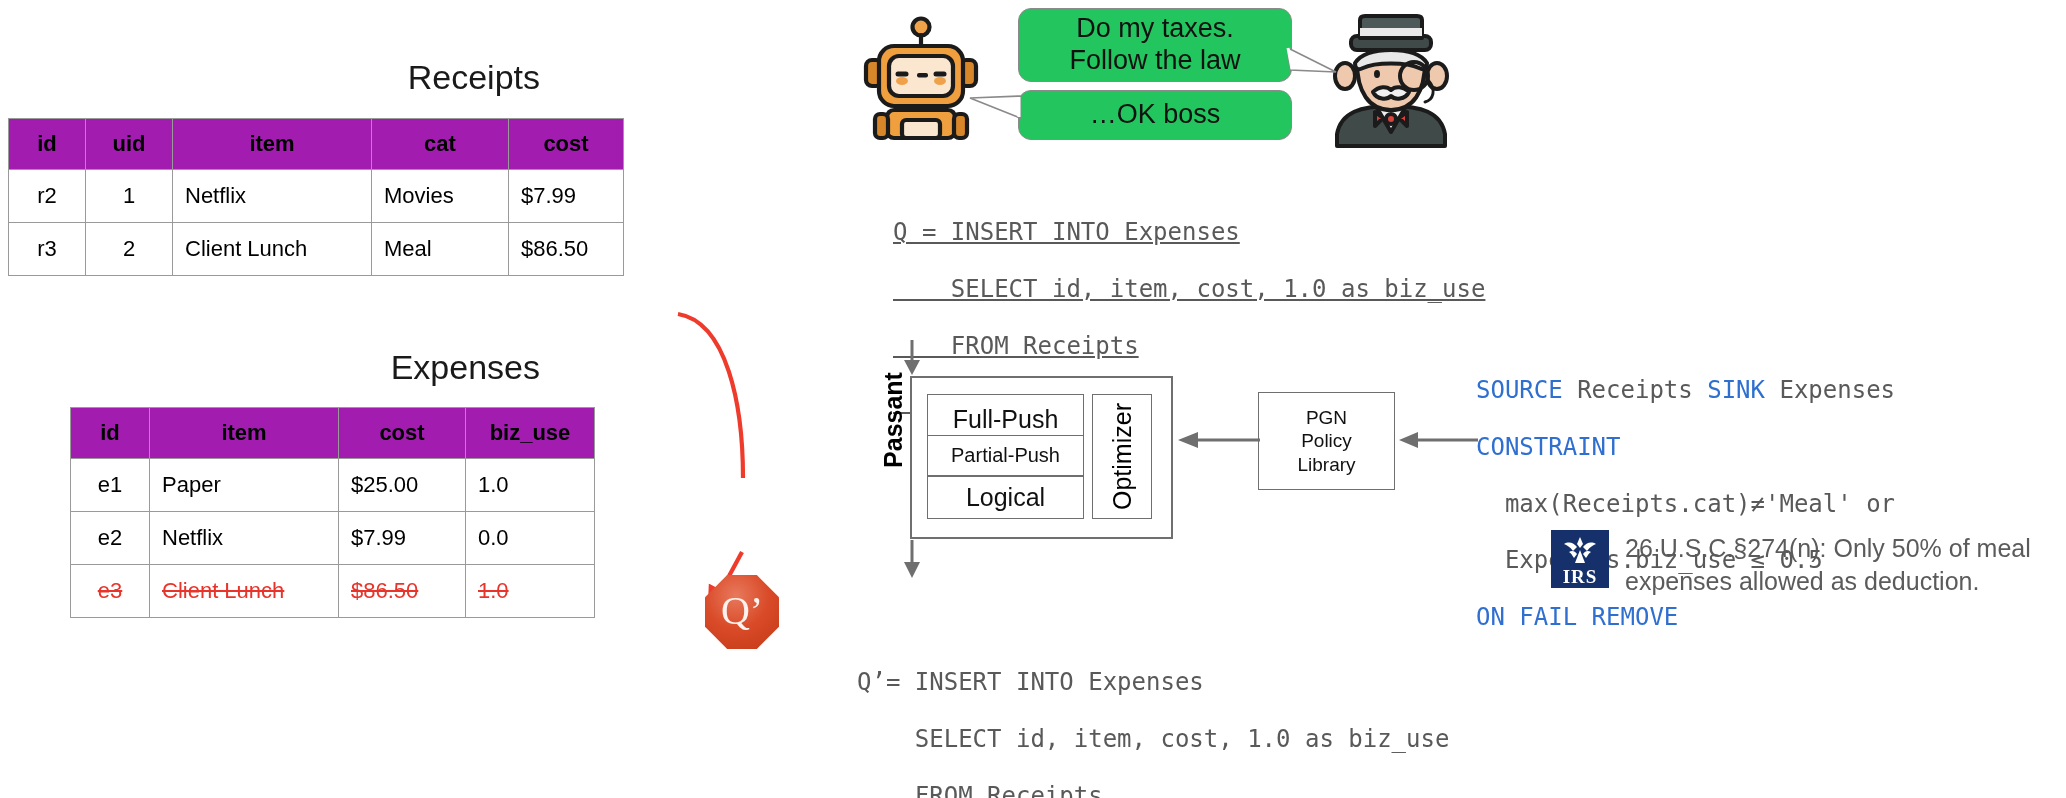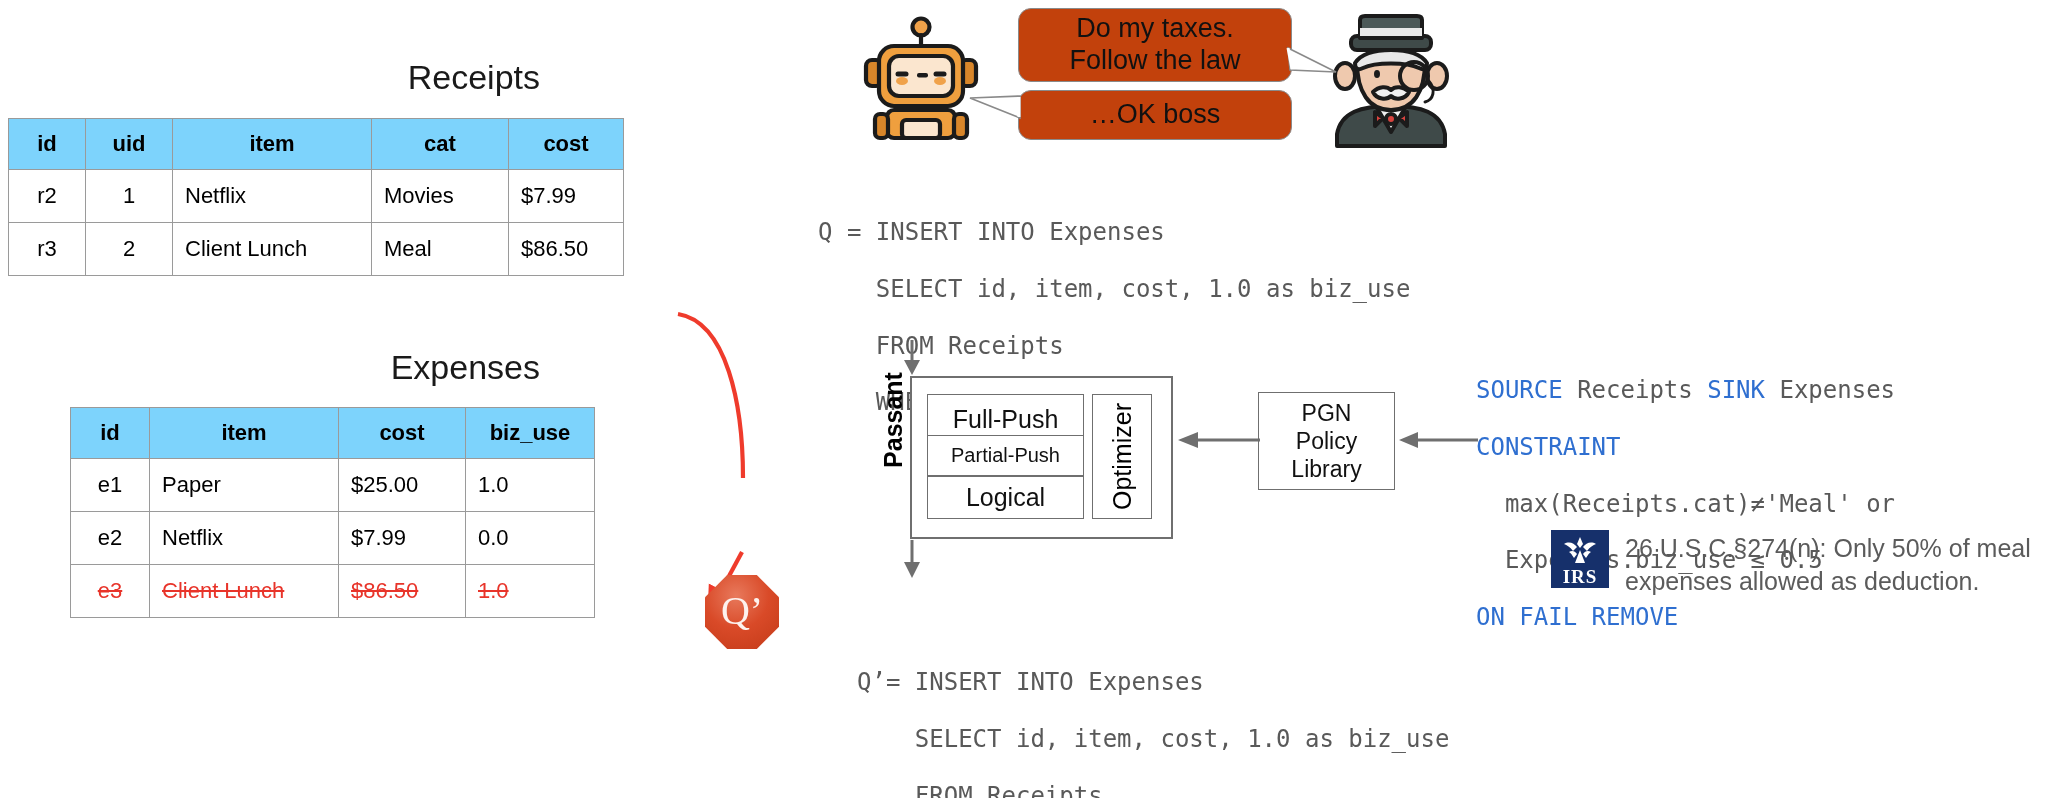--- a/index.html
+++ b/index.html
@@ -7,49 +7,49 @@
        font-family:"Liberation Sans",sans-serif;color:#000;}
   .abs{position:absolute;}
 
   
   .tbl-title{font-size:34px;color:#1a1a1a;font-family:"Liberation Sans",sans-serif;
              text-align:right;letter-spacing:0px;}
   table.db{border-collapse:collapse;background:#fff;}
   table.db th,table.db td{border:1.6px solid #9a9a9a;font-size:22px;
         padding:8px 12px;font-weight:normal;color:#000;line-height:1.15;
         font-family:"Liberation Sans",sans-serif;}
-  table.db th{background:#7dd3fc;font-weight:bold;text-align:center;height:34px;}
+  table.db th{background:#a21caf;font-weight:bold;text-align:center;height:34px;}
   table.db td{height:36px;vertical-align:middle;}
   table.db td.c{text-align:center;}
   tr.struck td{color:#e8342a;text-decoration:line-through;
                text-decoration-color:#e8342a;text-decoration-thickness:2px;}
 
   
   .code{font-family:"DejaVu Sans Mono",monospace;font-size:24px;color:#595959;
         line-height:1.18;white-space:pre;}
   .kw{color:#2f6fd0;}
 
   
-  .bubble{border:1.6px solid #8a8a8a;border-radius:13px;background:#c2410c;
+  .bubble{border:1.6px solid #8a8a8a;border-radius:13px;background:#22c55e;
           font-size:27px;color:#111;line-height:1.18;text-align:center;
           display:flex;align-items:center;justify-content:center;
           font-family:"Liberation Sans",sans-serif;}
 
   
   .obox{border:2.4px solid #6f6f6f;background:#fff;box-sizing:border-box;}
   .ibox{border:1.8px solid #6f6f6f;background:#fff;box-sizing:border-box;
         display:flex;align-items:center;justify-content:center;
         font-size:25px;color:#111;font-family:"Liberation Sans",sans-serif;}
   .ibox.small{font-size:20px;}
   .vlabel{font-weight:bold;font-size:25px;color:#000;
           transform:rotate(-90deg);transform-origin:center center;white-space:nowrap;
           display:flex;align-items:center;justify-content:center;}
   .pgn{border:1.8px solid #6f6f6f;background:#fff;box-sizing:border-box;
        display:flex;flex-direction:column;align-items:center;justify-content:center;
-       font-size:23px;color:#111;line-height:1.22;}
+       font-size:19px;color:#111;line-height:1.22;}
 
   
   .irs-logo{background:#16306b;display:flex;flex-direction:column;
             align-items:center;justify-content:flex-end;box-sizing:border-box;}
   .irs-word{color:#fff;font-family:"Liberation Serif",serif;font-size:19px;
             letter-spacing:1px;line-height:1;padding-bottom:2px;font-weight:bold;}
   .irs-text{font-size:25px;color:#5b5b5b;line-height:1.3;
             font-family:"Liberation Sans",sans-serif;}
 
   
@@ -190,21 +190,21 @@
 </svg>
 
 <div class="abs bubble" style="left:1018px;top:90px;width:272px;height:48px;">
   <span>…OK boss</span>
 </div>
 <svg class="abs" style="left:968px;top:92px;" width="56" height="36" viewBox="0 0 56 36">
   <path d="M2 6 L52 4 L52 26 Z" fill="#fff" stroke="#8a8a8a" stroke-width="1.6"></path>
   <path d="M51 5 L51 25" stroke="#fff" stroke-width="3"></path>
 </svg>
 
-<div class="abs code" style="left:818px;top:190px;">
+<div class="abs code" style="left:893px;top:190px;text-decoration:underline;">
 <span>Q = INSERT INTO Expenses</span>
 <br><span>    SELECT id, item, cost, 1.0 as biz_use</span>
 <br><span>    FROM Receipts</span>
 <br><span>    WHERE id = 3</span>
 </div>
 
 <div class="abs vlabel" style="left:833px;top:400px;width:120px;height:40px;">
   <span>Passant</span>
 </div>
 

